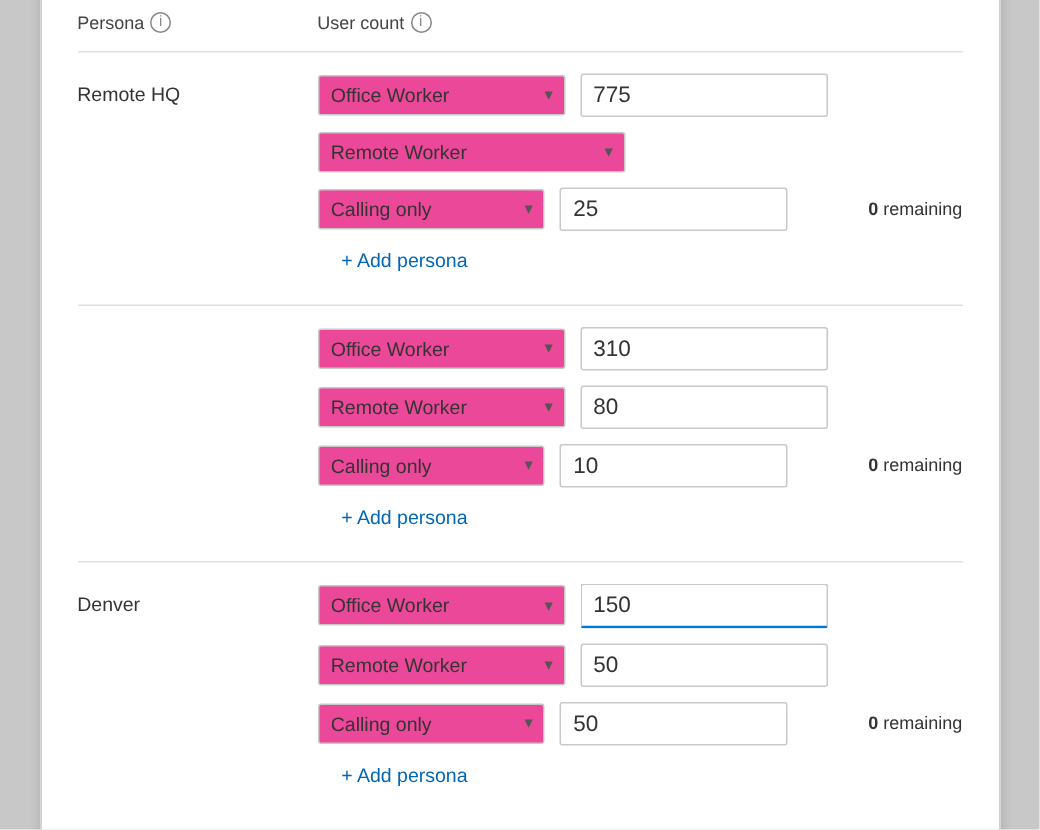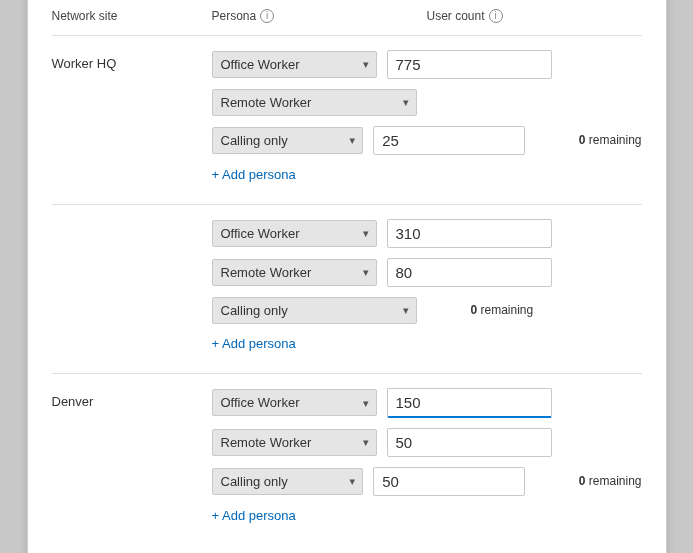--- a/index.html
+++ b/index.html
@@ -75,21 +75,21 @@
       display: grid;
       grid-template-columns: 1fr 1fr auto;
       align-items: center;
       gap: 10px;
     }
     .dropdown {
       border: 1px solid #c8c8c8;
       border-radius: 2px;
       padding: 5px 28px 5px 8px;
       appearance: none;
-      background: #e5e5e5;
+      background: #ec4899;
       font-size: 13px;
       color: #333;
       cursor: pointer;
       position: relative;
       width: 100%;
     }
     .select-wrapper {
       position: relative;
       width: 100%;
     }
@@ -124,52 +124,49 @@
     }
     .remaining strong {
       font-weight: 700;
     }
     .add-persona {
       color: #0067b8;
       font-size: 13px;
       cursor: pointer;
       text-decoration: none;
       display: inline-block;
-      margin-left: 0;
+      margin-left: 16px;
       margin-top: 2px;
       margin-bottom: 4px;
     }
     .no-remaining {
       
       min-width: 80px;
     }
   </style>
 </head>
 <body>
 
 <div class="window">
 
   <div class="header-row">
-    <div class="col-header">
-      <span>Network site</span>
-    </div>
     <div class="col-header">
       <span>Persona</span>
       <span class="info-icon" title="Persona information">i</span>
     </div>
     <div class="col-header">
       <span>User count</span>
       <span class="info-icon" title="User count information">i</span>
     </div>
   </div>
 
   <div id="sites-container">
       <div class="site-section">
         <div class="site-row">
-          <div class="site-name">Worker HQ</div>
+          <div class="site-name">Remote HQ</div>
           <div class="persona-rows">
             <div class="persona-row">
               <div class="select-wrapper"><select class="dropdown"><option value="Office Worker">Office Worker</option><option value="Remote Worker">Remote Worker</option><option value="Calling only">Calling only</option></select></div>
               <input type="text" class="user-count-input" value="775" style="">
               <span class="no-remaining"></span>
             </div>
             <div class="persona-row">
               <div class="select-wrapper"><select class="dropdown"><option value="Office Worker">Office Worker</option><option value="Remote Worker" selected="">Remote Worker</option><option value="Calling only">Calling only</option></select></div>
               <span class="no-remaining"></span>
             </div>
@@ -190,20 +187,21 @@
               <input type="text" class="user-count-input" value="310" style="">
               <span class="no-remaining"></span>
             </div>
             <div class="persona-row">
               <div class="select-wrapper"><select class="dropdown"><option value="Office Worker">Office Worker</option><option value="Remote Worker" selected="">Remote Worker</option><option value="Calling only">Calling only</option></select></div>
               <input type="text" class="user-count-input" value="80" style="">
               <span class="no-remaining"></span>
             </div>
             <div class="persona-row">
               <div class="select-wrapper"><select class="dropdown"><option value="Office Worker">Office Worker</option><option value="Remote Worker">Remote Worker</option><option value="Calling only" selected="">Calling only</option></select></div>
+              <input type="text" class="user-count-input" value="10" style="">
               <span class="remaining"><strong>0</strong> remaining</span>
             </div>
             <a href="#" class="add-persona">+ Add persona</a>
           </div>
         </div>
       </div>
       <div class="site-section">
         <div class="site-row">
           <div class="site-name">Denver</div>
           <div class="persona-rows">

